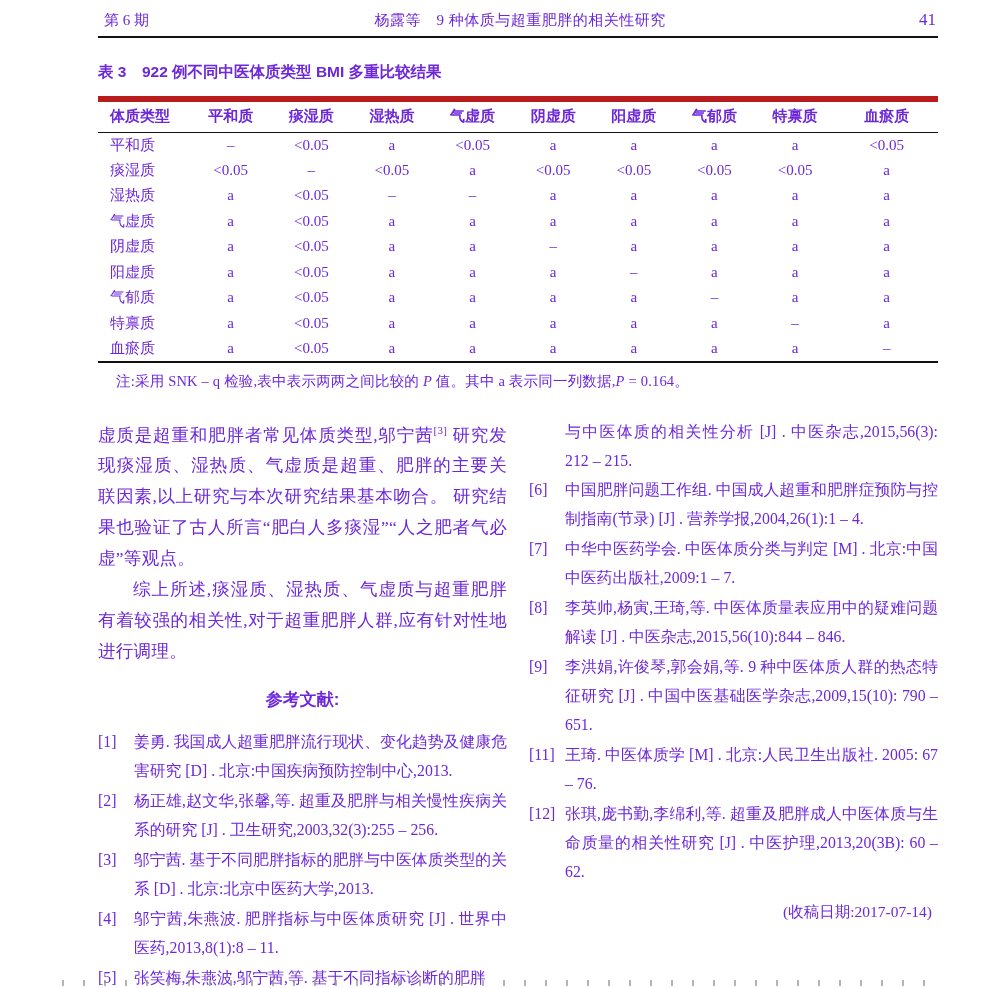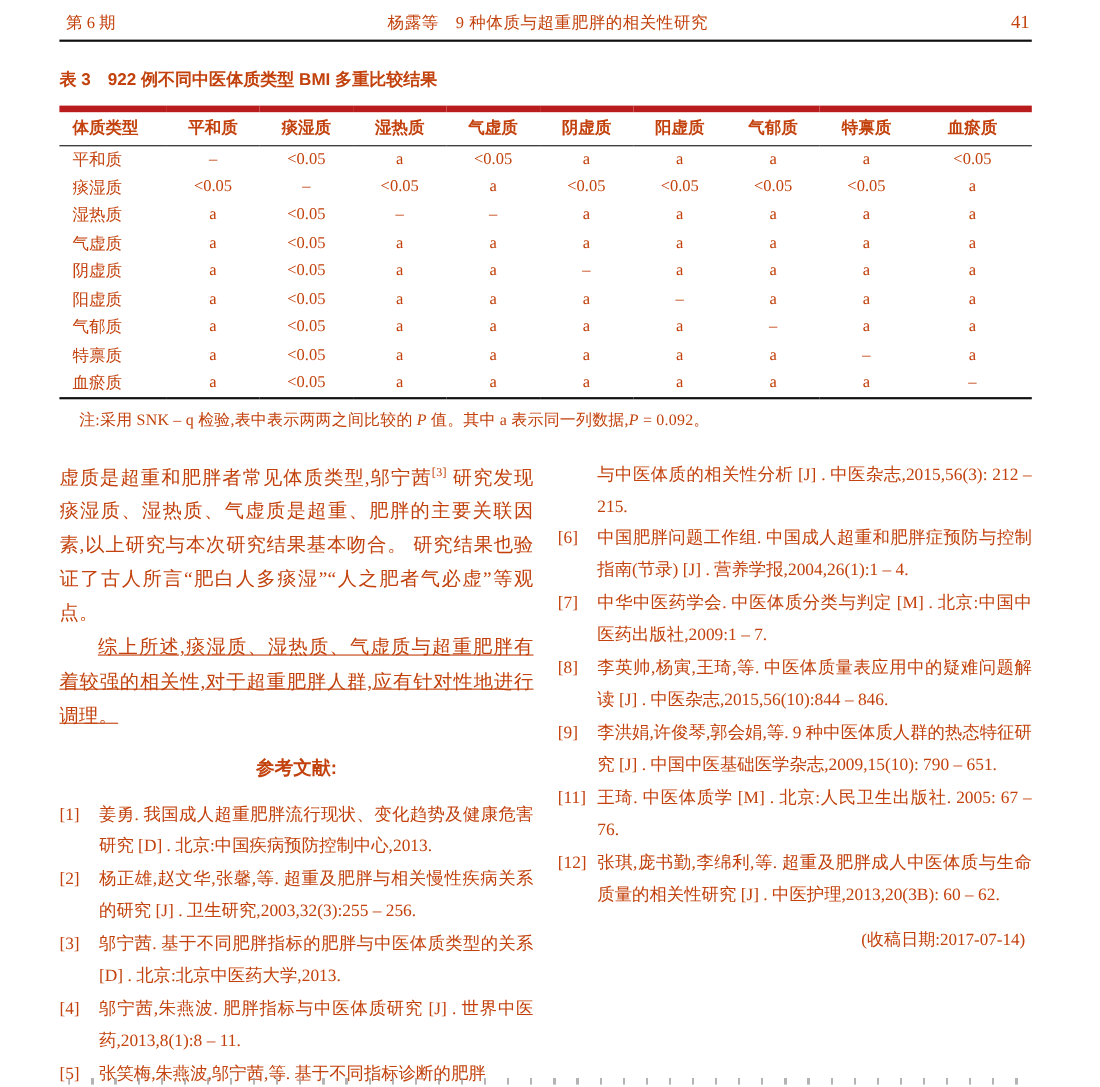--- a/index.html
+++ b/index.html
@@ -2,24 +2,24 @@
 <html><head>
 <meta charset="utf-8">
 <style>
   * { margin:0; padding:0; box-sizing:border-box; }
   html,body { background:#ffffff; }
   .page {
     position:relative;
     width:1000px; height:988px;
     margin:0 auto;
     background:#ffffff;
-    color:#c2410c;
+    color:#6d28d9;
     font-family:"Liberation Serif", serif;
     overflow:hidden;
-    padding:10px 62px 0 54px;
+    padding:10px 62px 0 98px;
   }
   
   .running-head {
     display:flex; align-items:baseline;
     font-size:15px;
     padding:0 2px 6px 6px;
     border-bottom:2px solid #111;
   }
   .rh-issue { width:160px; white-space:pre; }
   .rh-title { flex:1; text-align:center; white-space:pre; letter-spacing:0.5px; }
@@ -66,21 +66,21 @@
   .table-note i { font-style:italic; font-family:"Liberation Serif", serif; }
   
   .body-cols { display:flex; gap:22px; margin-top:24px; }
   .col { flex:1; min-width:0; }
   .col p.body-par {
     font-size:17.5px;
     line-height:31px;
     text-align:justify;
     letter-spacing:0.3px;
   }
-  .col p.body-par.indent { text-indent:2em;text-decoration:underline; }
+  .col p.body-par.indent { text-indent:2em; }
   .col p.body-par sup { font-size:11px; vertical-align:super; }
   .refs-heading {
     margin:21px 0 16px 0;
     font-size:17px;
     font-weight:600;
     font-family:"Liberation Sans","Liberation Serif",sans-serif;
     text-align:center;
   }
   .ref-list { list-style:none; }
   .ref-item {
@@ -244,21 +244,21 @@
           <td>a</td>
           <td>a</td>
           <td>a</td>
           <td>a</td>
           <td>a</td>
           <td>–</td>
         </tr>
       </tbody>
   </table>
 
-  <div class="table-note" id="table-note"><span>注:采用 SNK – q 检验,表中表示两两之间比较的 </span><i>P</i><span> 值。其中 a 表示同一列数据,</span><i>P</i><span> = 0.092。</span></div>
+  <div class="table-note" id="table-note"><span>注:采用 SNK – q 检验,表中表示两两之间比较的 </span><i>P</i><span> 值。其中 a 表示同一列数据,</span><i>P</i><span> = 0.164。</span></div>
 
   <div class="body-cols">
 
     <div class="col">
       <div id="paragraphs">
           <p class="body-par"><span>虚质是超重和肥胖者常见体质类型,邬宁茜</span><sup>[3]</sup><span> 研究发现痰湿质、湿热质、气虚质是超重、肥胖的主要关联因素,以上研究与本次研究结果基本吻合。 研究结果也验证了古人所言“肥白人多痰湿”“人之肥者气必虚”等观点。</span></p>
           <p class="body-par indent"><span>综上所述,痰湿质、湿热质、气虚质与超重肥胖有着较强的相关性,对于超重肥胖人群,应有针对性地进行调理。</span></p>
         </div>
       <div class="refs-heading">参考文献:</div>
       <ul class="ref-list" id="refs-left">

